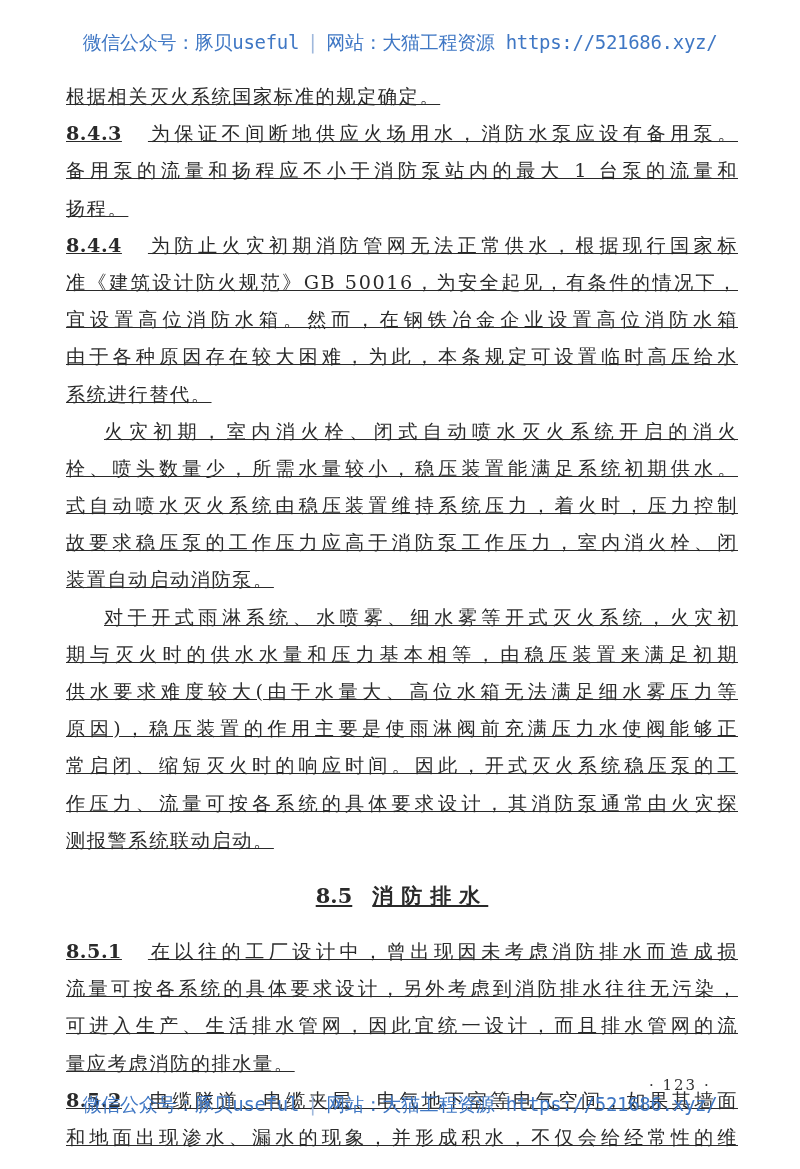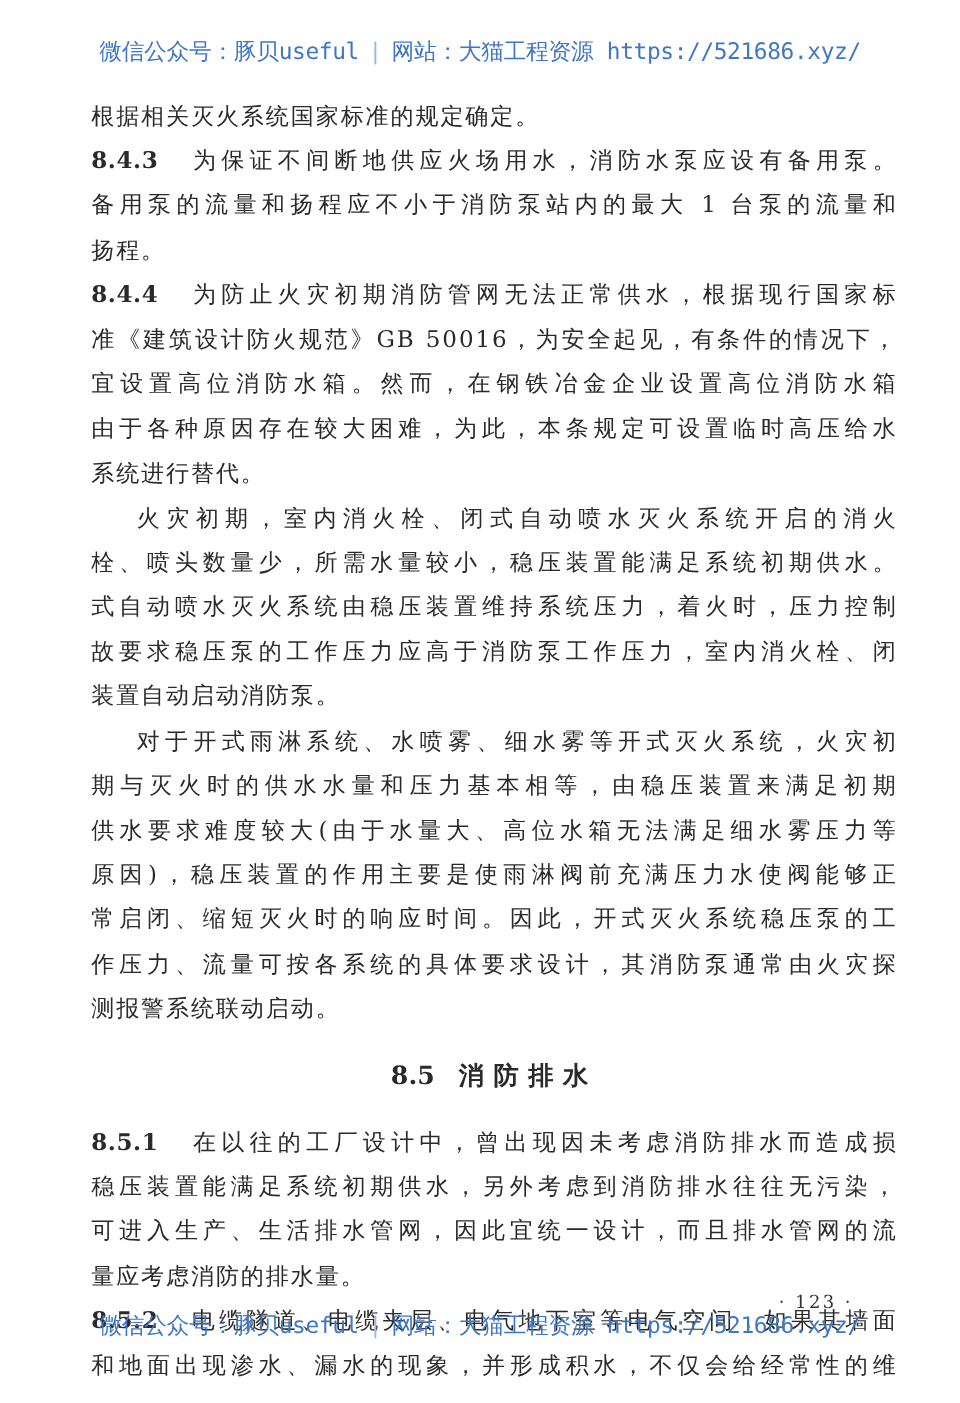--- a/index.html
+++ b/index.html
@@ -27,23 +27,24 @@
       letter-spacing: -0.3px;
     }
     .watermark .sep {
       color: #9fb8dc;
       padding: 0 8px;
     }
     .wm-top { top: 30px; }
     .wm-bottom { top: 1092px; }
     .page {
       position: absolute;
-      left: 76px;
+      left: 66px;
       top: 78px;
       width: 672px;
+      text-decoration: underline;
     }
     .line {
       height: 37.2px;
       line-height: 37.2px;
       font-size: 19.2px;
       white-space: nowrap;
       letter-spacing: 1.6px;
       text-align: justify;
       text-align-last: justify;
     }
@@ -116,21 +117,21 @@
   <div class="line">原因)，稳压装置的作用主要是使雨淋阀前充满压力水使阀能够正</div>
   <div class="line">常启闭、缩短灭火时的响应时间。因此，开式灭火系统稳压泵的工</div>
   <div class="line">作压力、流量可按各系统的具体要求设计，其消防泵通常由火灾探</div>
   <div class="line last">测报警系统联动启动。</div>
 
   <div class="section-title">
     <span class="num">8.5</span><span class="ttl">消防排水</span>
   </div>
 
   <div class="line"><span class="clause-no">8.5.1</span><span>在以往的工厂设计中，曾出现因未考虑消防排水而造成损</span></div>
-  <div class="line">稳压装置能满足系统初期供水，另外考虑到消防排水往往无污染，</div>
+  <div class="line">流量可按各系统的具体要求设计，另外考虑到消防排水往往无污染，</div>
   <div class="line">可进入生产、生活排水管网，因此宜统一设计，而且排水管网的流</div>
   <div class="line last">量应考虑消防的排水量。</div>
 
   <div class="line"><span class="clause-no">8.5.2</span><span>电缆隧道、电缆夹层、电气地下室等电气空间，如果其墙面</span></div>
   <div class="line">和地面出现渗水、漏水的现象，并形成积水，不仅会给经常性的维</div>
 </div>
 
 <div class="page-number">· 123 ·</div>
 
 <div class="watermark wm-bottom">

